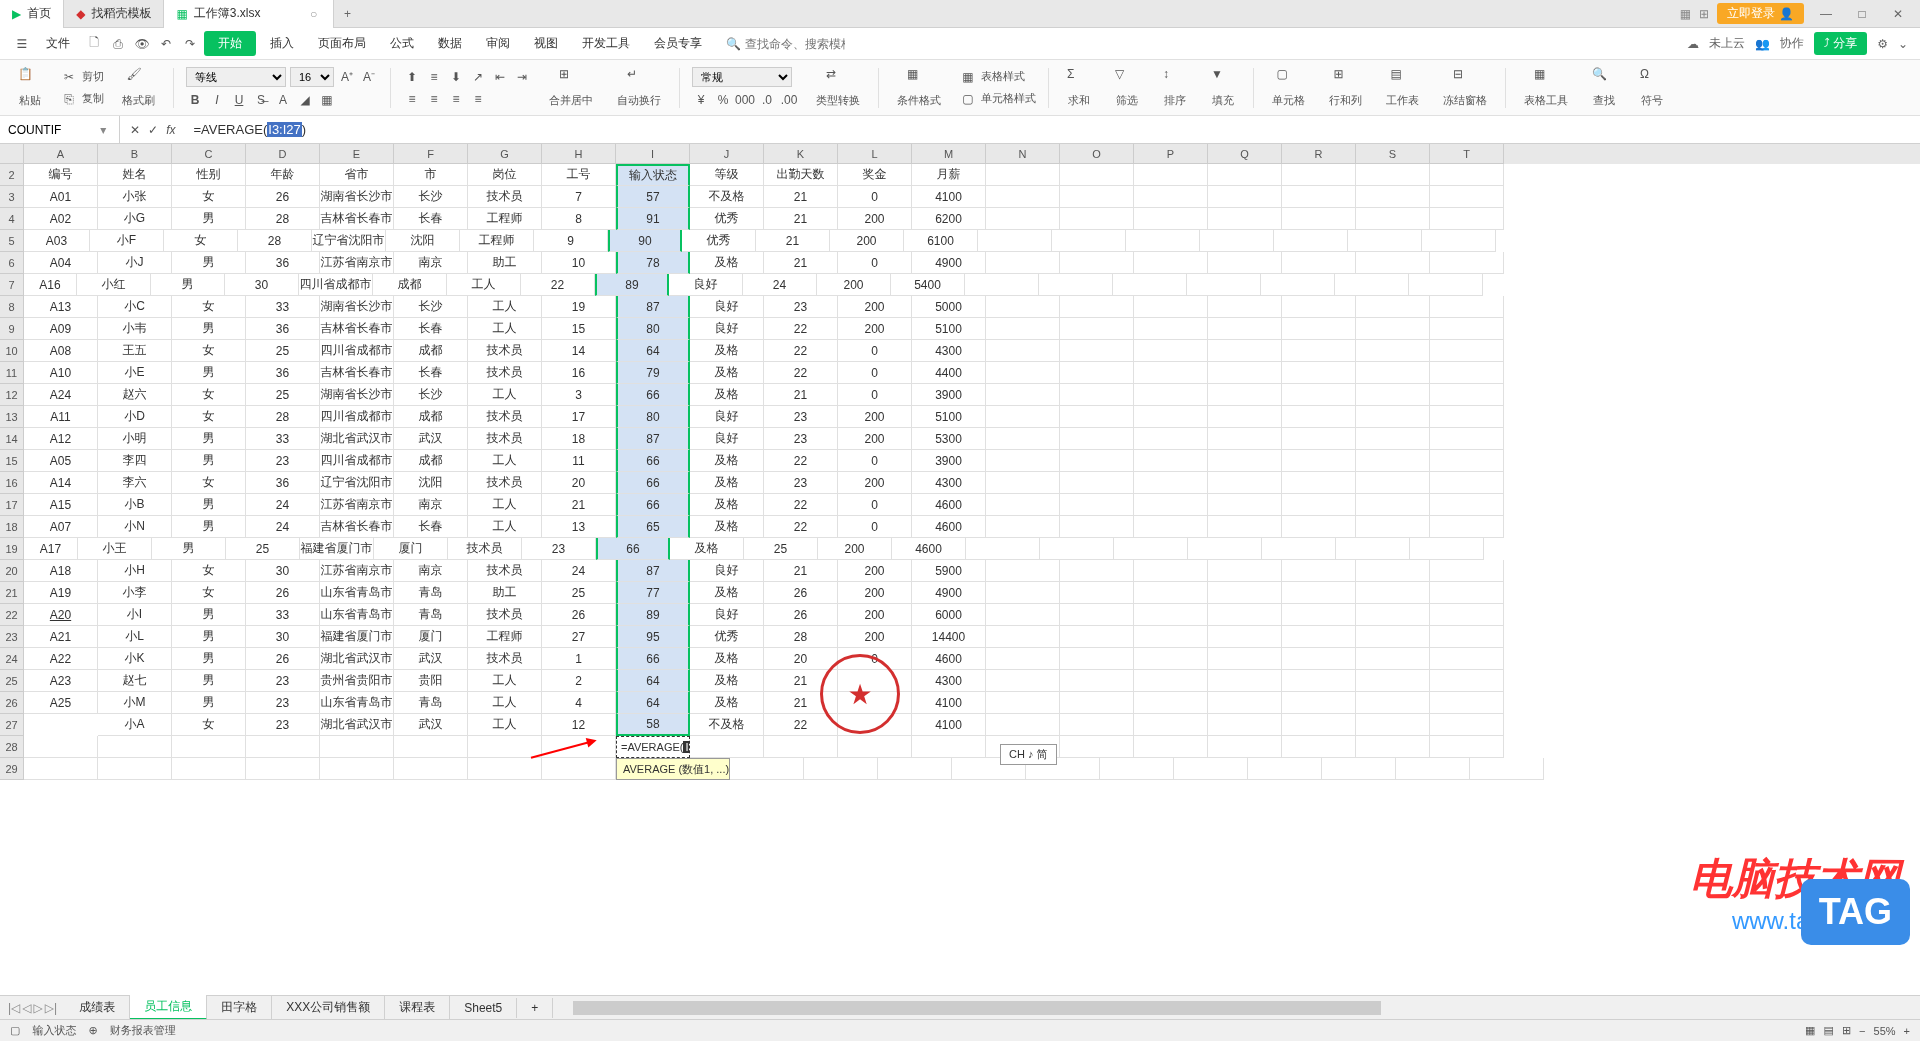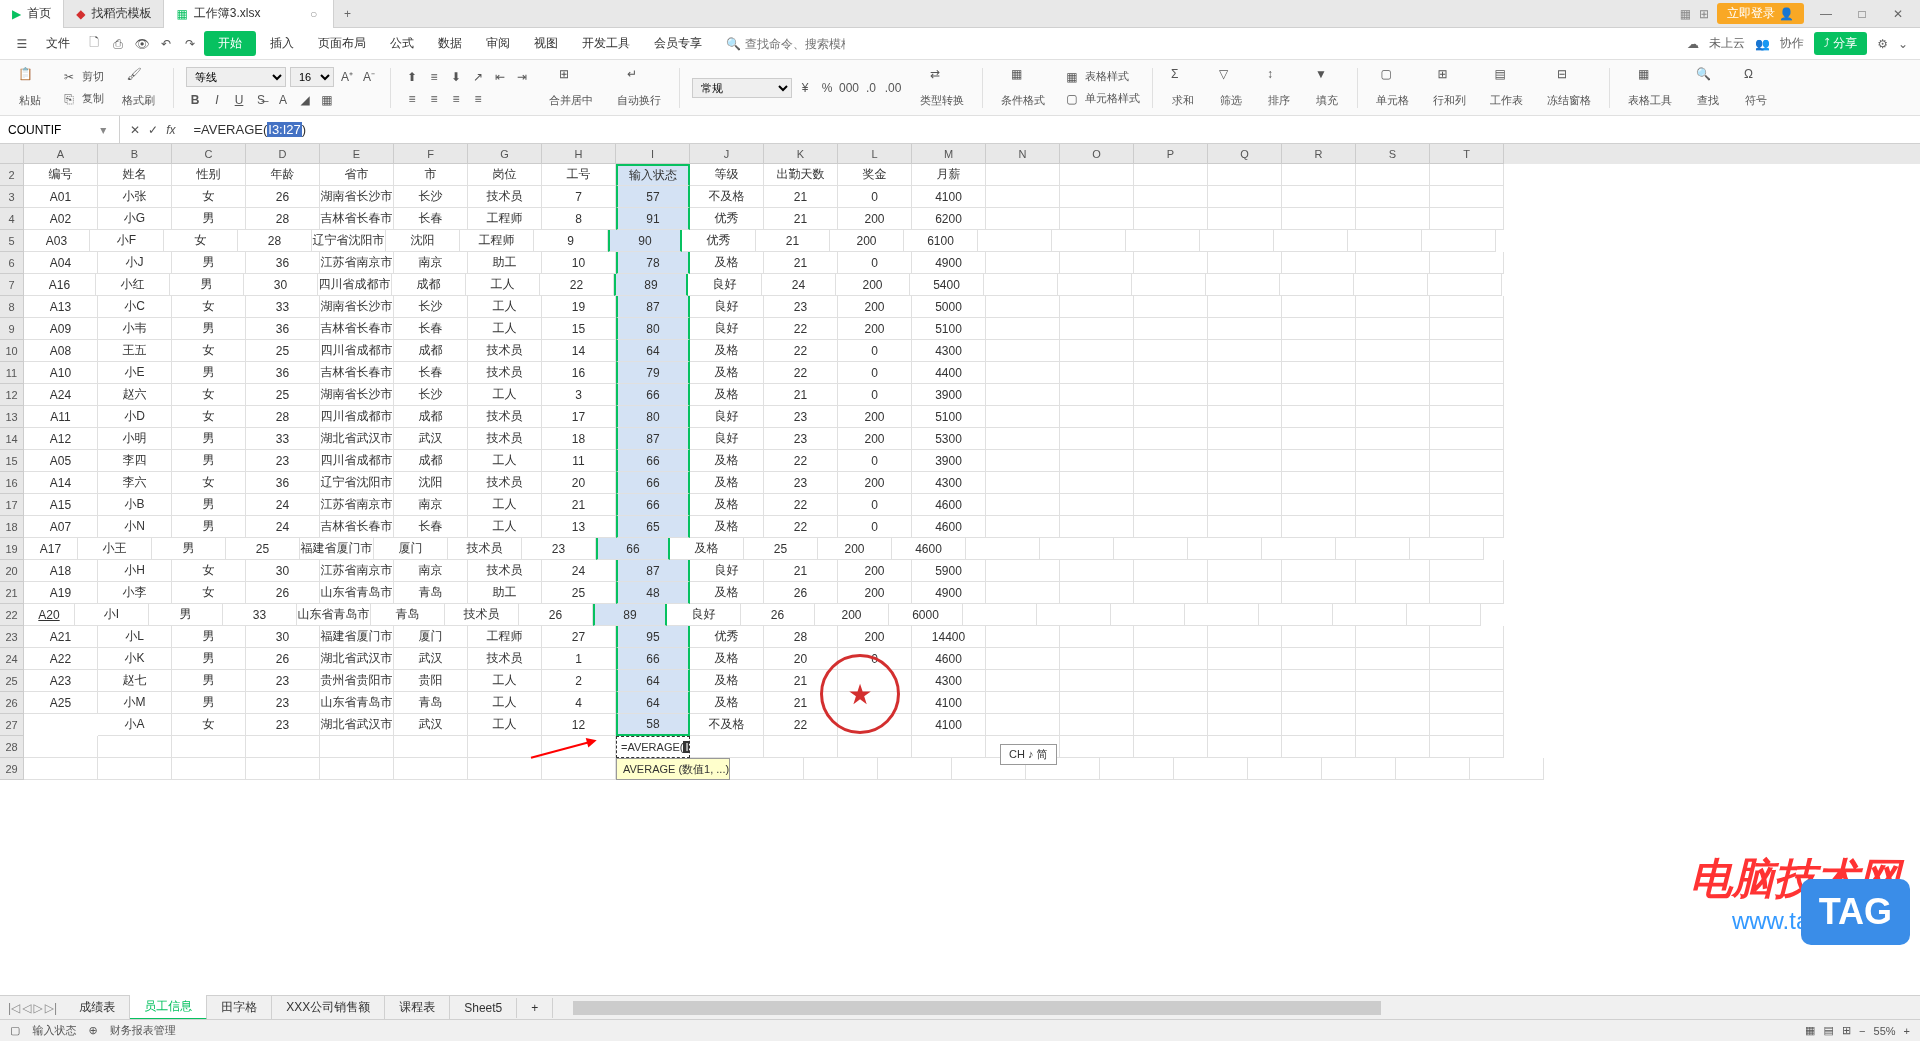--- a/index.html
+++ b/index.html
@@ -225,21 +225,21 @@
     </div>
     <div class="ribbon-group">
       <span class="ribbon-icon-lg">⊞</span>
       <span class="ribbon-label">合并居中</span>
     </div>
     <div class="ribbon-group">
       <span class="ribbon-icon-lg">↵</span>
       <span class="ribbon-label">自动换行</span>
     </div>
     <div class="ribbon-sep"></div>
-    <div style="display:flex;flex-direction:row;gap:4px">
+    <div style="display:flex;flex-direction:column;gap:4px">
       <select style="width:100px"><option>常规</option></select>
       <div class="ribbon-group-h">
         <span class="ribbon-icon">¥</span>
         <span class="ribbon-icon">%</span>
         <span class="ribbon-icon">000</span>
         <span class="ribbon-icon">.0</span>
         <span class="ribbon-icon">.00</span>
       </div>
     </div>
     <div class="ribbon-group">
@@ -486,21 +486,21 @@
           <div class="cell" style="width: 74px;">4900</div>
           <div class="cell" style="width: 74px;"></div>
           <div class="cell" style="width: 74px;"></div>
           <div class="cell" style="width: 74px;"></div>
           <div class="cell" style="width: 74px;"></div>
           <div class="cell" style="width: 74px;"></div>
           <div class="cell" style="width: 74px;"></div>
           <div class="cell" style="width: 74px;"></div>
         </div>
         <div class="row">
-          <div class="cell" style="width: 72px;">A16</div>
+          <div class="cell" style="width: 53px;">A16</div>
           <div class="cell" style="width: 74px;">小红</div>
           <div class="cell" style="width: 74px;">男</div>
           <div class="cell" style="width: 74px;">30</div>
           <div class="cell" style="width: 74px;">四川省成都市</div>
           <div class="cell" style="width: 74px;">成都</div>
           <div class="cell" style="width: 74px;">工人</div>
           <div class="cell" style="width: 74px;">22</div>
           <div class="cell sel sel-border-left sel-border-right" style="width: 74px;">89</div>
           <div class="cell" style="width: 74px;">良好</div>
           <div class="cell" style="width: 74px;">24</div>
@@ -802,35 +802,35 @@
         </div>
         <div class="row">
           <div class="cell" style="width: 74px;">A19</div>
           <div class="cell" style="width: 74px;">小李</div>
           <div class="cell" style="width: 74px;">女</div>
           <div class="cell" style="width: 74px;">26</div>
           <div class="cell" style="width: 74px;">山东省青岛市</div>
           <div class="cell" style="width: 74px;">青岛</div>
           <div class="cell" style="width: 74px;">助工</div>
           <div class="cell" style="width: 74px;">25</div>
-          <div class="cell sel sel-border-left sel-border-right" style="width: 74px;">48</div>
+          <div class="cell sel sel-border-left sel-border-right" style="width: 74px;">77</div>
           <div class="cell" style="width: 74px;">及格</div>
           <div class="cell" style="width: 74px;">26</div>
           <div class="cell" style="width: 74px;">200</div>
           <div class="cell" style="width: 74px;">4900</div>
           <div class="cell" style="width: 74px;"></div>
           <div class="cell" style="width: 74px;"></div>
           <div class="cell" style="width: 74px;"></div>
           <div class="cell" style="width: 74px;"></div>
           <div class="cell" style="width: 74px;"></div>
           <div class="cell" style="width: 74px;"></div>
           <div class="cell" style="width: 74px;"></div>
         </div>
         <div class="row">
-          <div class="cell" style="width: 51px; text-decoration: underline;">A20</div>
+          <div class="cell" style="width: 74px; text-decoration: underline;">A20</div>
           <div class="cell" style="width: 74px;">小I</div>
           <div class="cell" style="width: 74px;">男</div>
           <div class="cell" style="width: 74px;">33</div>
           <div class="cell" style="width: 74px;">山东省青岛市</div>
           <div class="cell" style="width: 74px;">青岛</div>
           <div class="cell" style="width: 74px;">技术员</div>
           <div class="cell" style="width: 74px;">26</div>
           <div class="cell sel sel-border-left sel-border-right" style="width: 74px;">89</div>
           <div class="cell" style="width: 74px;">良好</div>
           <div class="cell" style="width: 74px;">26</div>

